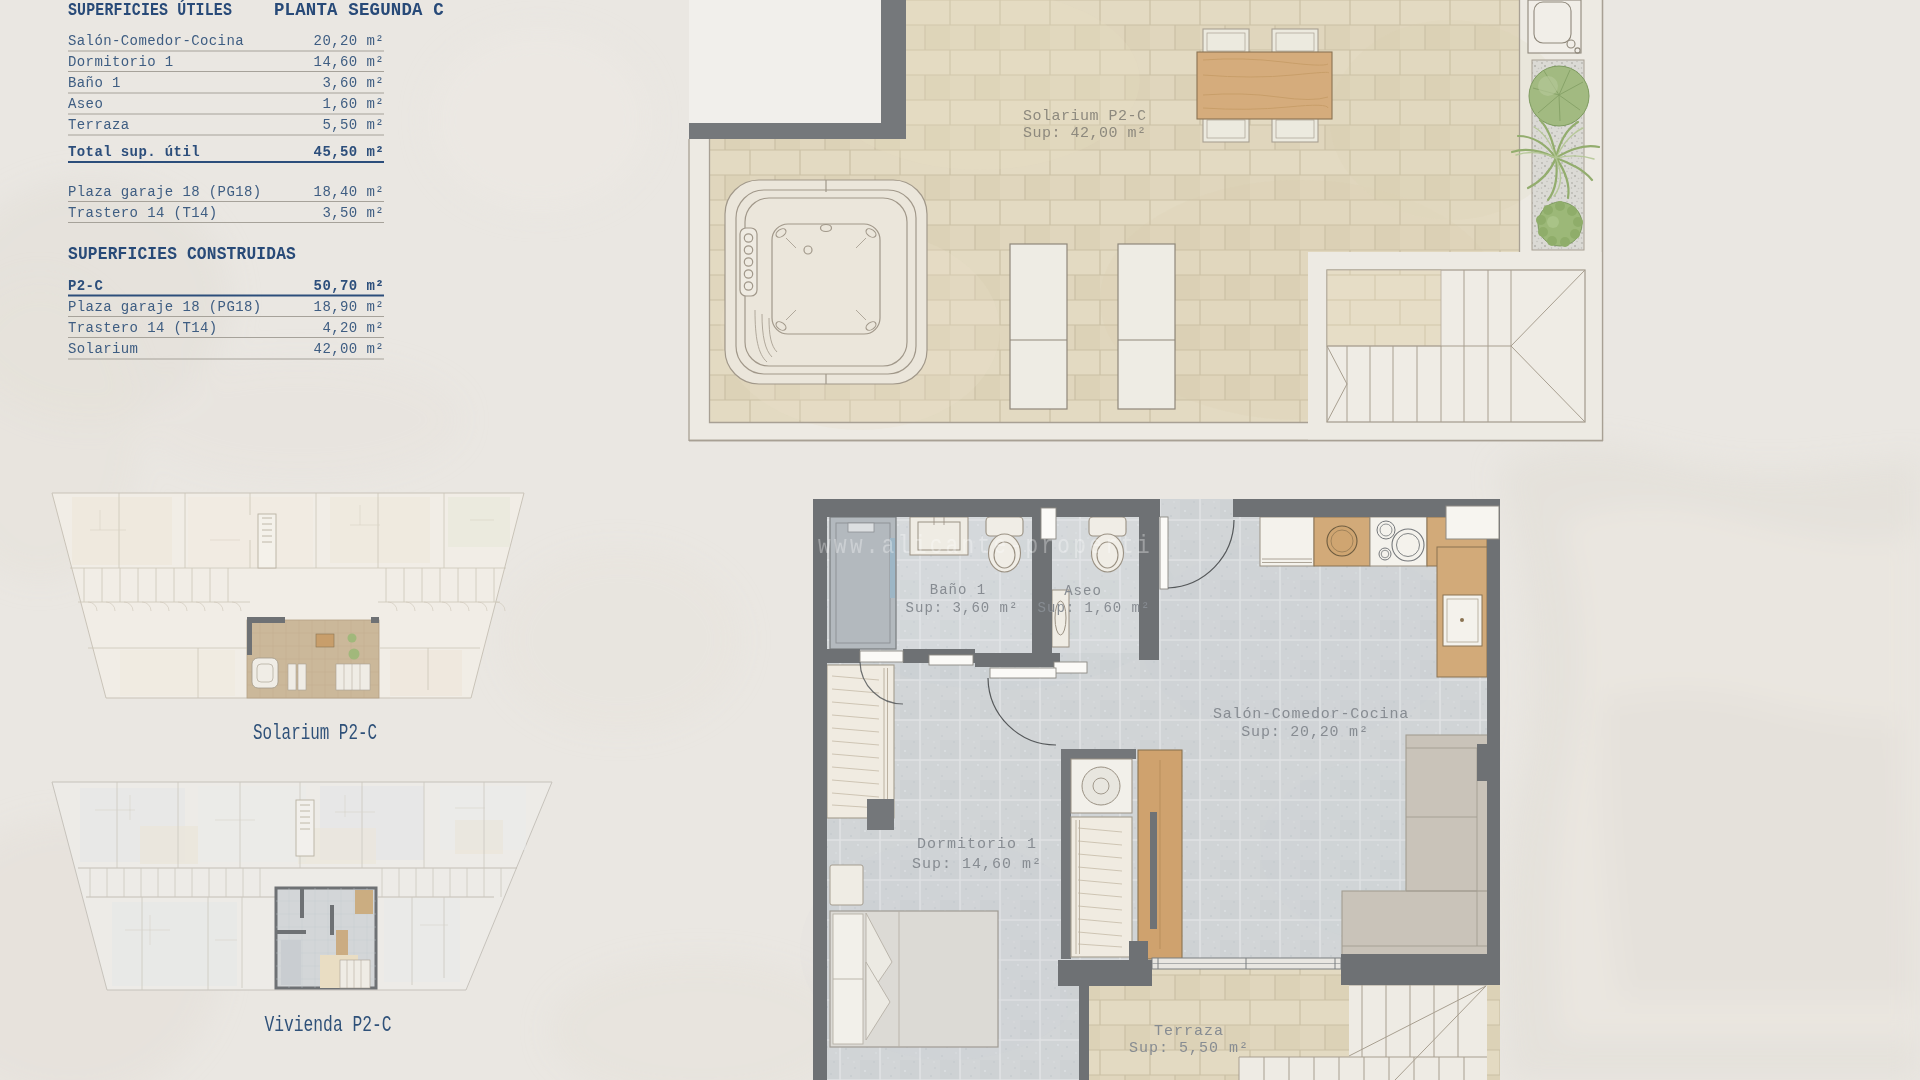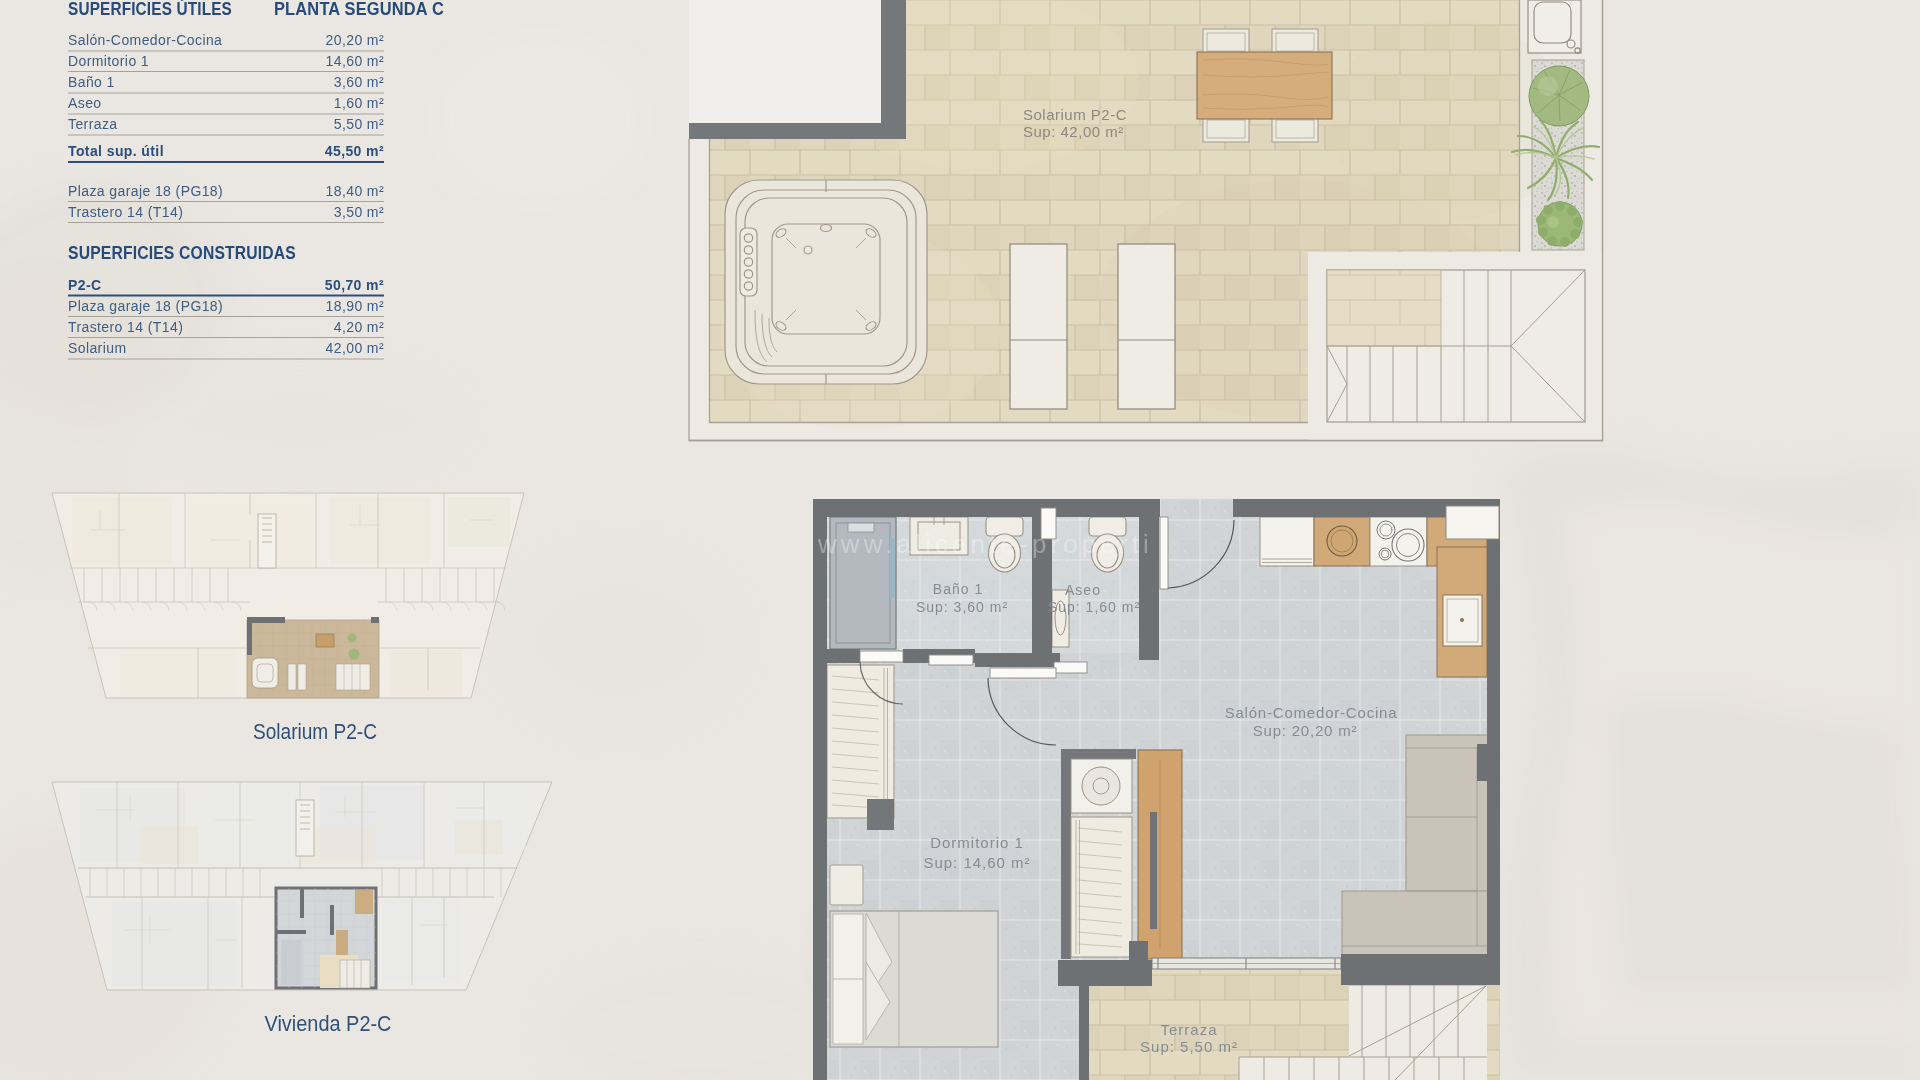--- a/index.html
+++ b/index.html
@@ -1,17 +1,17 @@
 <!DOCTYPE html>
 <html><head>
 <meta charset="utf-8">
 <style>
   html,body{margin:0;padding:0;}
   .page{position:relative;width:1920px;height:1080px;background:#eae7e2;overflow:hidden;
-        font-family:Liberation Sans, sans-serif;}
+        font-family:Liberation Mono, monospace;}
   svg{position:absolute;left:0;top:0;}
 </style>
 </head>
 <body>
 <div class="page">
 <svg width="1920" height="1080" viewBox="0 0 1920 1080">
 <defs>
   <pattern id="brick" width="50" height="50" patternUnits="userSpaceOnUse">
     <rect width="50" height="50" fill="#e0d6bd"></rect>
     <rect x="0" y="0" width="50" height="25" fill="#e3dac2"></rect>

